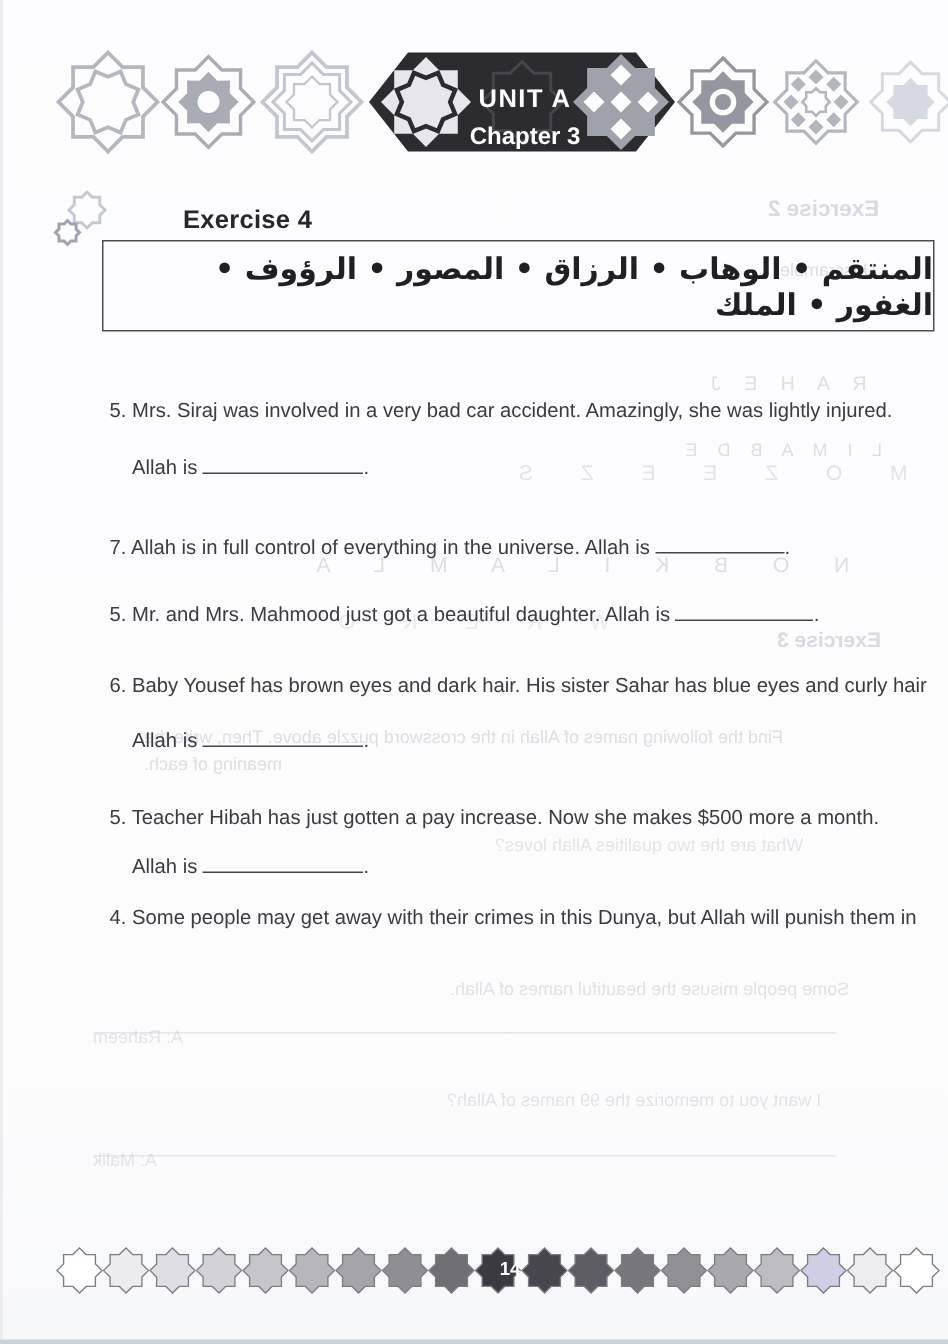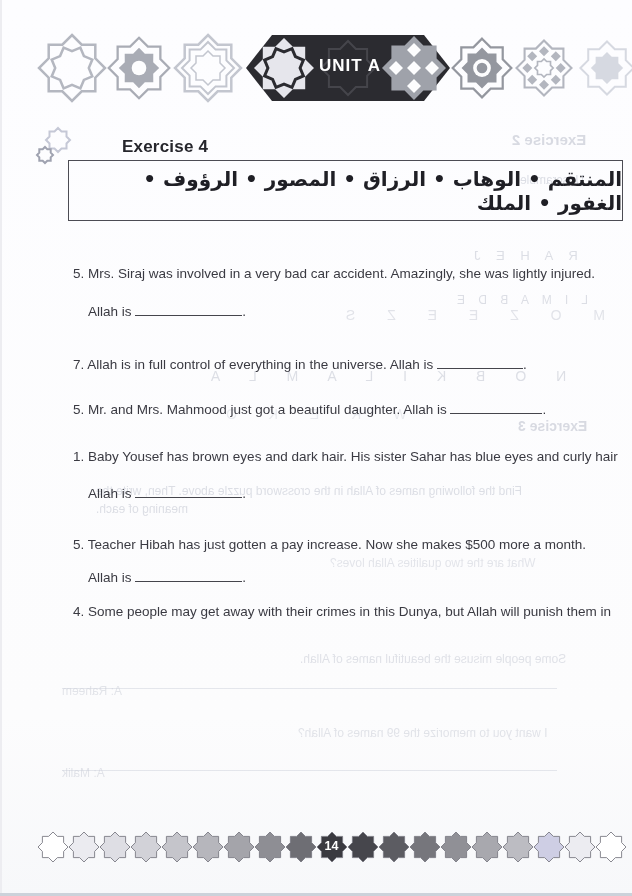--- a/index.html
+++ b/index.html
@@ -31,21 +31,21 @@
   .arabic{direction:rtl;font-family:"DejaVu Sans",sans-serif;font-size:20px;font-weight:bold;color:#1f1f25;letter-spacing:.5px;margin-left:40px;}
   .instr{position:absolute;left:72px;top:232px;margin:0;font-size:13.5px;font-weight:bold;color:#2c2c33;}
   .item{position:absolute;left:73px;width:560px;font-size:13.5px;color:#3a3a42;}
   .item .line{white-space:nowrap;}
   .item .l2{margin-left:15px;}
   .blank{display:inline-block;border-bottom:1.5px solid #45454c;height:12px;}
 
   
   .footer{position:absolute;left:37px;top:831px;width:592px;height:34px;z-index:2;}
   .footer svg{position:absolute;top:0;}
-  .page-num{position:absolute;top:8px;width:31px;text-align:center;font-size:12.5px;font-weight:bold;color:#ffffff;z-index:3;}
+  .page-num{position:absolute;top:8px;width:31px;text-align:right;font-size:12.5px;font-weight:bold;color:#ffffff;z-index:3;}
 </style>
 </head>
 <body>
 
 <div class="page">
 
   <div class="ghosts">
     <div class="g g-bold" style="left:512px;top:131px;font-size:15px">Exercise 2</div>
     <div class="g" style="left:520px;top:173px">Unscramble</div>
     <div class="g" style="left:468px;top:248px;letter-spacing:6px;font-size:13px">R A H E J</div>
@@ -112,20 +112,21 @@
         <polygon points="46.0,15.6 49.4,23.6 57.4,27.0 54.1,35.0 57.4,43.0 49.4,46.4 46.0,54.4 38.0,51.1 30.0,54.4 26.6,46.4 18.6,43.0 21.9,35.0 18.6,27.0 26.6,23.6 30.0,15.6 38.0,18.9" fill="none" stroke="#2b2b30" stroke-width="3"></polygon>
         <polygon points="168.0,3.0 177.4,12.4 190.6,12.4 190.6,25.6 200.0,35.0 190.6,44.4 190.6,57.6 177.4,57.6 168.0,67.0 158.6,57.6 145.4,57.6 145.4,44.4 136.0,35.0 145.4,25.6 145.4,12.4 158.6,12.4" fill="#9fa2aa"></polygon>
         <polygon points="168,28 175,35 168,42 161,35" fill="#fdfdfe"></polygon>
         <polygon points="168,10 175,17 168,24 161,17" fill="#fdfdfe"></polygon>
         <polygon points="168,46 175,53 168,60 161,53" fill="#fdfdfe"></polygon>
         <polygon points="150,28 157,35 150,42 143,35" fill="#fdfdfe"></polygon>
         <polygon points="186,28 193,35 186,42 179,35" fill="#fdfdfe"></polygon>
       </svg>
     <div class="banner-text">
       <div class="bt1">UNIT A</div>
+      <div class="bt2">Chapter 3</div>
     </div>
   </div>
 
   <div class="content">
 
     <div class="ex-head">
       <svg id="exIcon" width="40" height="42" viewBox="0 0 40 42">
           <polygon points="24.0,2.0 27.5,5.5 32.5,5.5 32.5,10.5 36.0,14.0 32.5,17.5 32.5,22.5 27.5,22.5 24.0,26.0 20.5,22.5 15.5,22.5 15.5,17.5 12.0,14.0 15.5,10.5 15.5,5.5 20.5,5.5" fill="none" stroke="#c5c8d6" stroke-width="2"></polygon>
           <polygon points="11.0,21.0 13.3,23.3 16.7,23.3 16.7,26.7 19.0,29.0 16.7,31.3 16.7,34.7 13.3,34.7 11.0,37.0 8.7,34.7 5.3,34.7 5.3,31.3 3.0,29.0 5.3,26.7 5.3,23.3 8.7,23.3" fill="none" stroke="#9fa2b0" stroke-width="2"></polygon>
         </svg>
@@ -144,21 +145,21 @@
 
     <div class="item" style="top:356px">
       <div class="line"><span>7. Allah is in full control of everything in the universe. Allah is </span><span class="blank" style="width:86px"></span><span>.</span></div>
     </div>
 
     <div class="item" style="top:401px">
       <div class="line"><span>5. Mr. and Mrs. Mahmood just got a beautiful daughter. Allah is </span><span class="blank" style="width:92px"></span><span>.</span></div>
     </div>
 
     <div class="item" style="top:449px">
-      <div class="line"><span>1. Baby Yousef has brown eyes and dark hair. His sister Sahar has blue eyes and curly hair</span></div>
+      <div class="line"><span>6. Baby Yousef has brown eyes and dark hair. His sister Sahar has blue eyes and curly hair</span></div>
       <div class="line l2" style="margin-top:21px"><span>Allah is </span><span class="blank" style="width:107px"></span><span>.</span></div>
     </div>
 
     <div class="item" style="top:537px">
       <div class="line"><span>5. Teacher Hibah has just gotten a pay increase. Now she makes $500 more a month.</span></div>
       <div class="line l2" style="margin-top:17px"><span>Allah is </span><span class="blank" style="width:107px"></span><span>.</span></div>
     </div>
 
     <div class="item" style="top:604px">
       <div class="line"><span>4. Some people may get away with their crimes in this Dunya, but Allah will punish them in</span></div>

